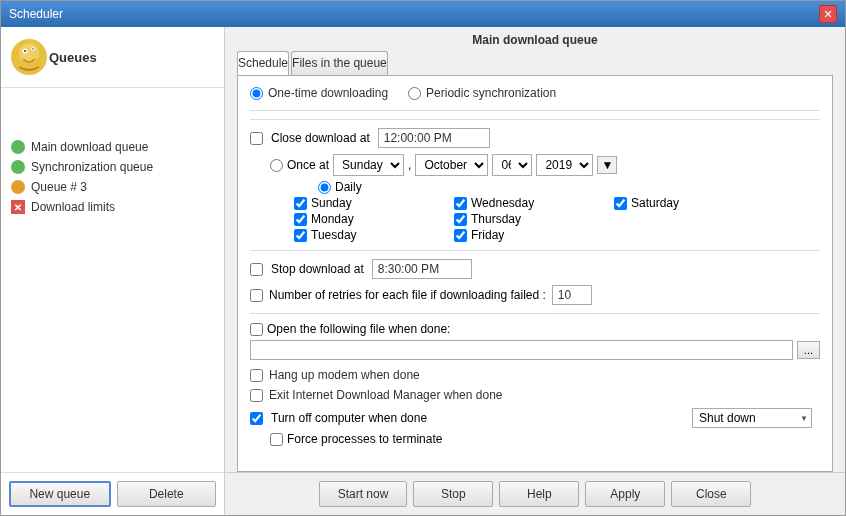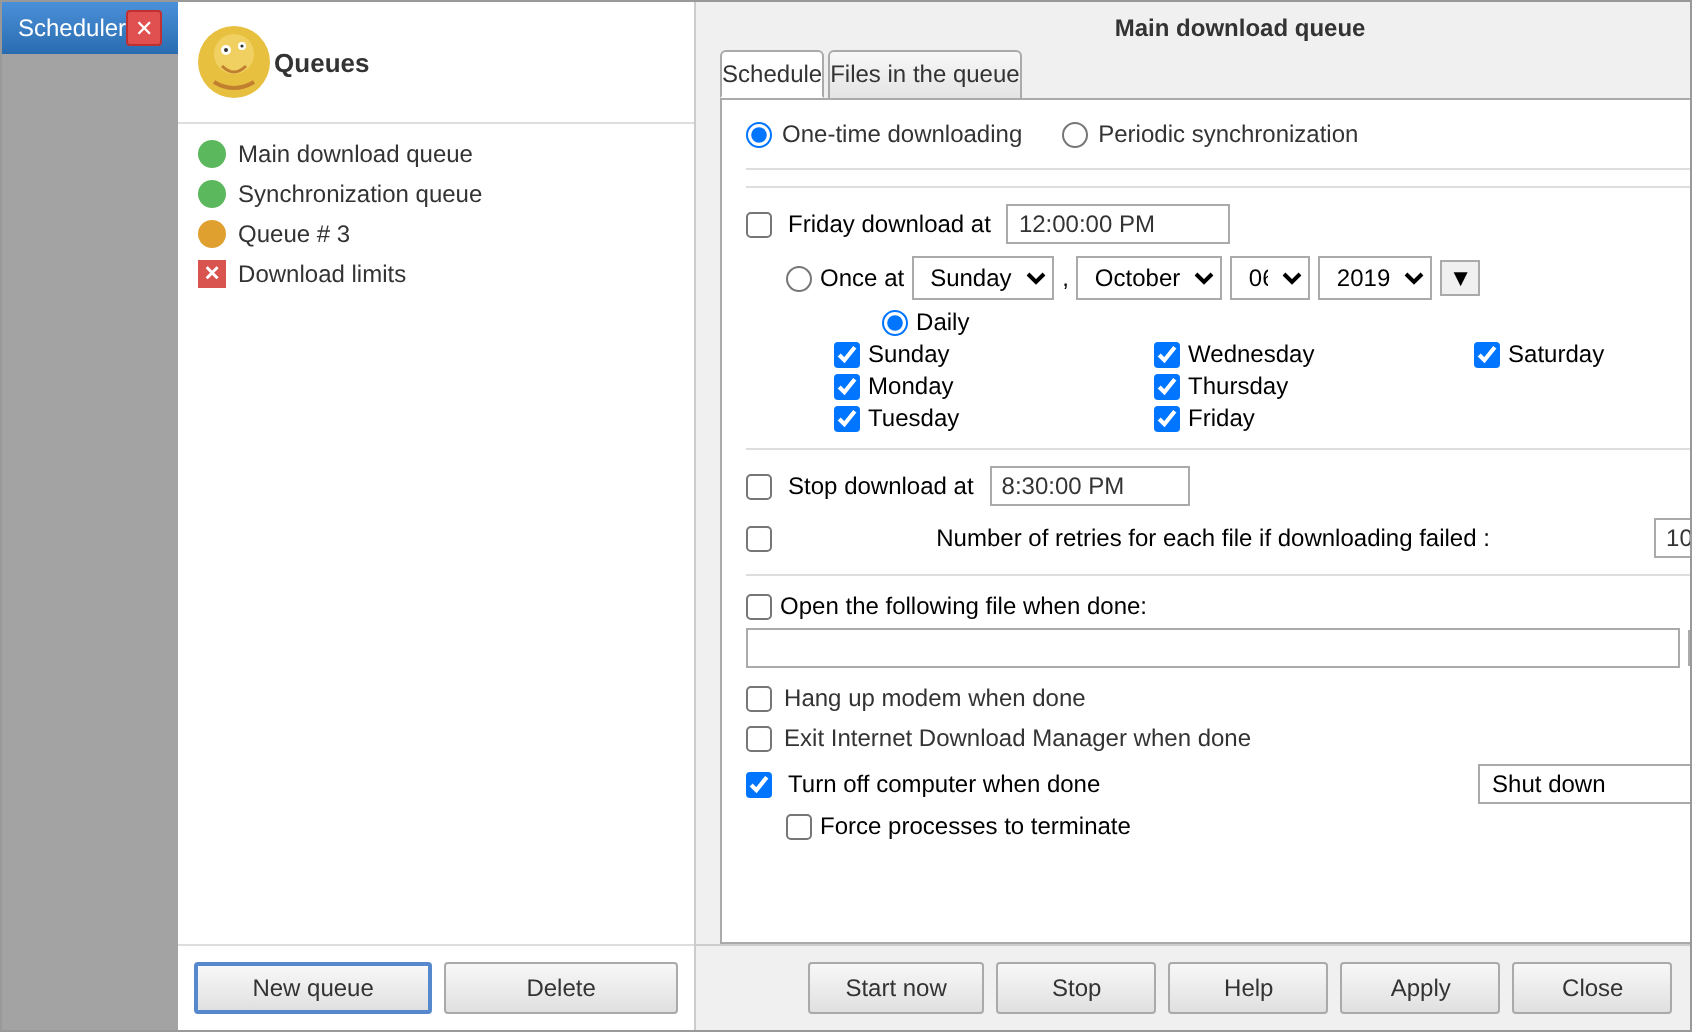--- a/index.html
+++ b/index.html
@@ -9,25 +9,25 @@
       background: #f0f0f0;
       display: flex;
       justify-content: center;
       align-items: center;
       width: 846px;
       height: 516px;
     }
     .window {
       width: 846px;
       height: 516px;
-      background: #a3a3a3;
+      background: #8b5cf6;
       border: 1px solid #999;
       box-shadow: 2px 2px 6px rgba(0,0,0,0.3);
       display: flex;
-      flex-direction: row;
+      flex-direction: column;
     }
     .title-bar {
       background: linear-gradient(to bottom, #4a90d9, #2a6cb0);
       color: white;
       padding: 5px 8px;
       display: flex;
       align-items: center;
       justify-content: space-between;
       height: 26px;
       flex-shrink: 0;
@@ -49,26 +49,27 @@
       font-size: 11px;
       cursor: pointer;
     }
     .window-body {
       display: flex;
       flex: 1;
       overflow: hidden;
     }
     
     .left-panel {
-      width: 259px;
+      width: 224px;
       background: white;
       border-right: 1px solid #ccc;
       display: flex;
       flex-direction: column;
       flex-shrink: 0;
+      gap: 44px;
     }
     .queue-header-area {
       display: flex;
       align-items: center;
       padding: 10px 8px;
       border-bottom: 1px solid #ddd;
     }
     .queue-title {
       font-size: 13px;
       font-weight: bold;
@@ -231,21 +232,20 @@
     .day-check {
       display: flex;
       align-items: center;
       gap: 4px;
     }
     .retries-row {
       display: flex;
       align-items: center;
       gap: 6px;
       margin-bottom: 6px;
-      justify-content: space-between;
     }
     .file-row {
       display: flex;
       align-items: center;
       gap: 4px;
       margin-bottom: 4px;
     }
     .file-input-row {
       display: flex;
       align-items: center;
@@ -395,21 +395,21 @@
           </div>
         </div>
 
         <hr class="separator">
 
 
         <hr class="separator">
 
         <div class="time-row">
           <input type="checkbox" id="startdl" style="">
-          <label for="startdl">Friday download at</label>
+          <label for="startdl">Close download at</label>
           <input type="text" class="input-field" style="width: 112px;" value="12:00:00 PM">
         </div>
 
         <div class="once-row">
           <input type="radio" name="when" id="onceat" style="">
           <label for="onceat">Once at</label>
           <select class="date-select">
             <option>Sunday</option>
           </select>
           <span>,</span>

